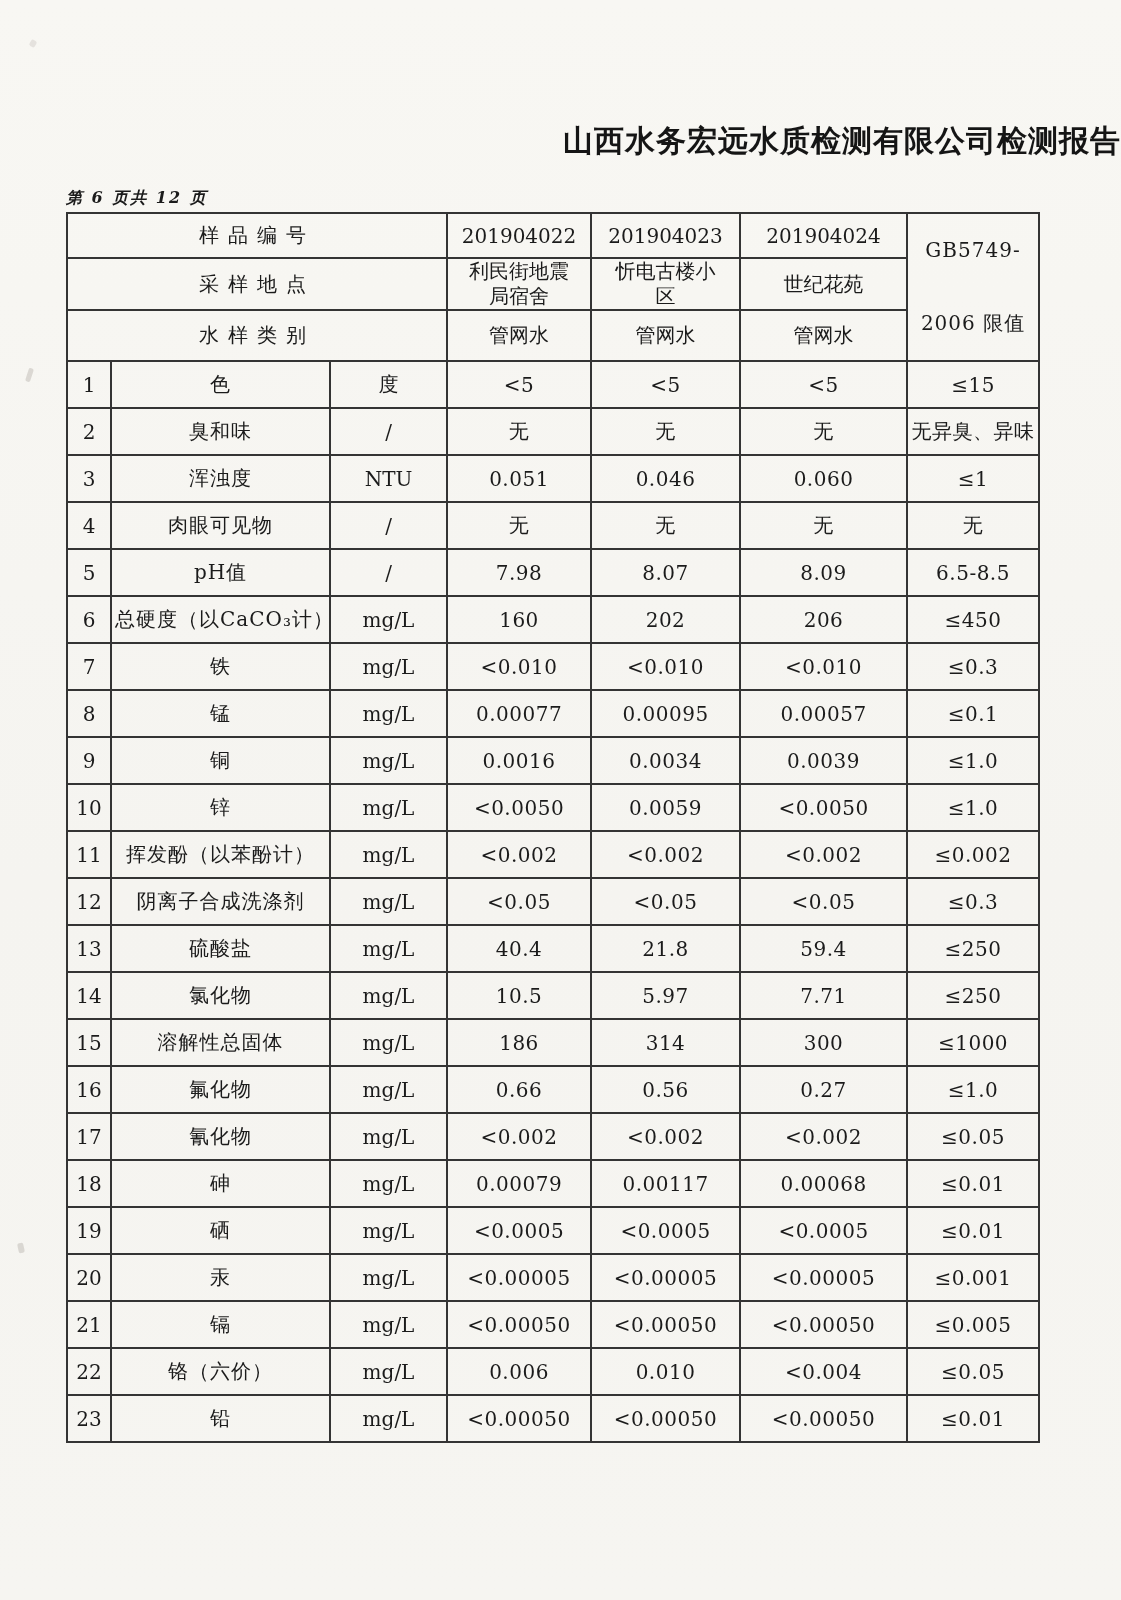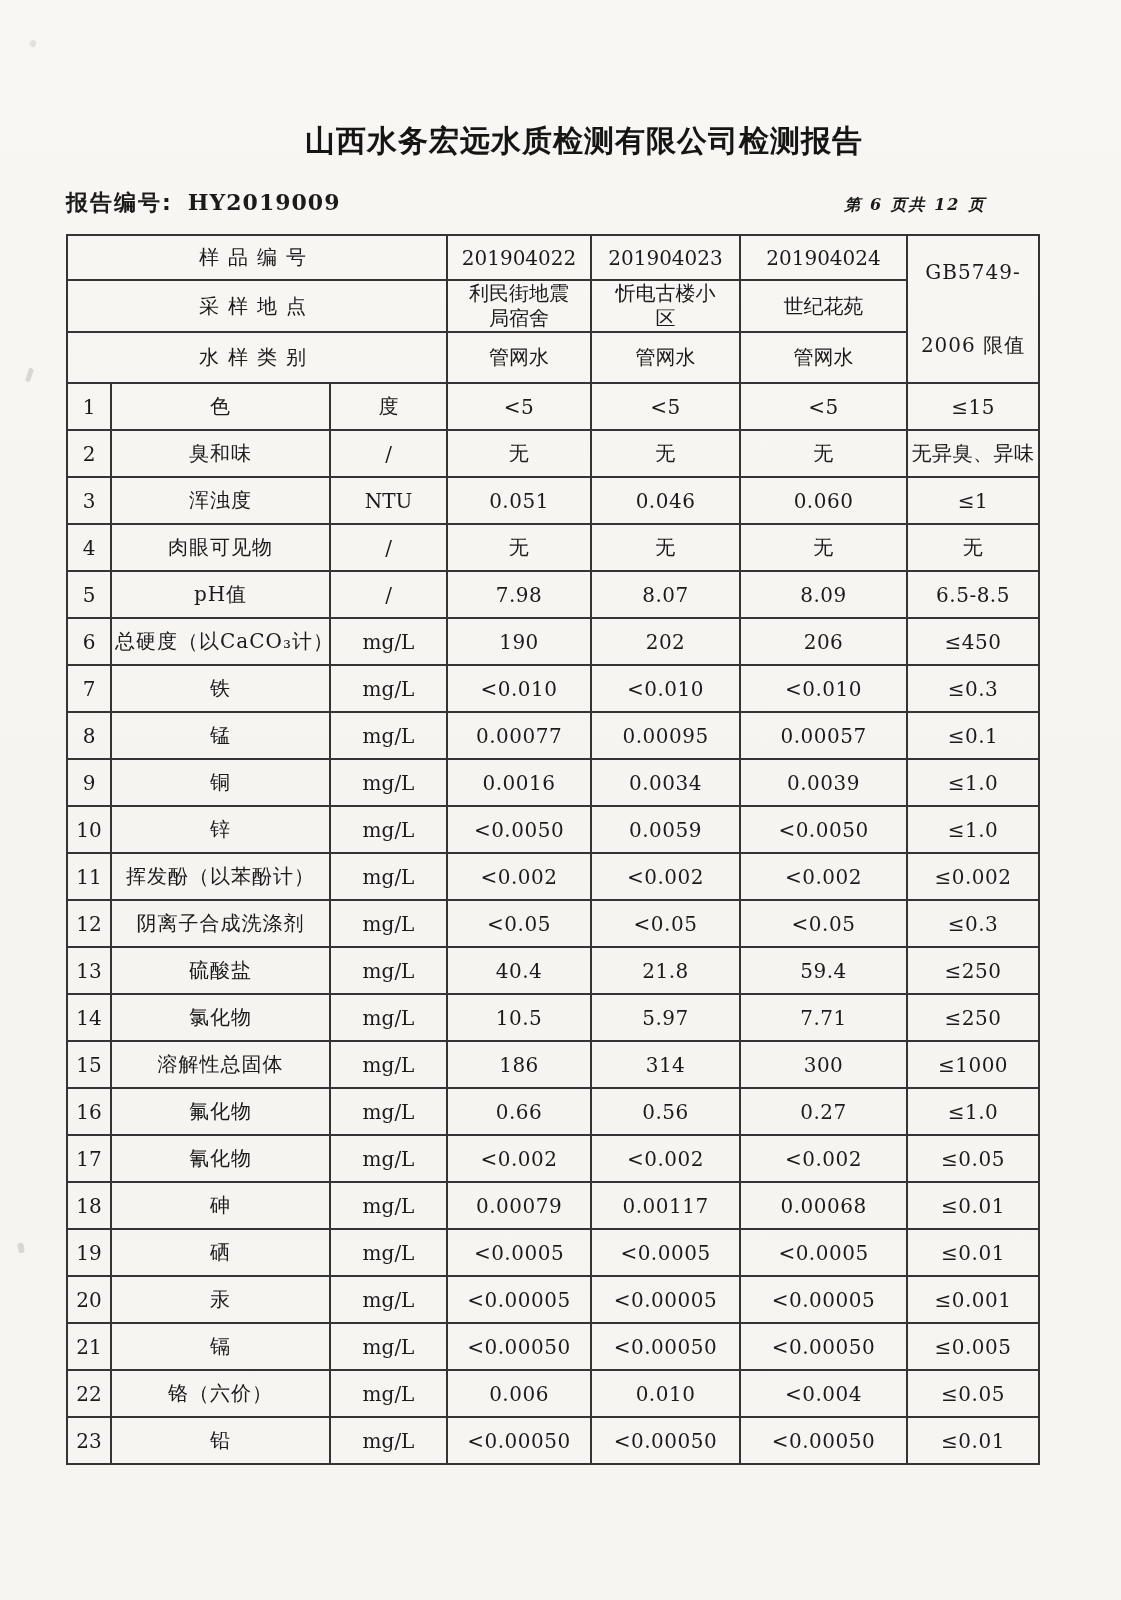--- a/index.html
+++ b/index.html
@@ -11,21 +11,21 @@
   }
   .page {
     position: relative;
     width: 1121px; height: 1600px;
     background: linear-gradient(180deg, #f8f7f3 0%, #f5f4f0 55%, #f6f5f1 100%);
     overflow: hidden;
   }
   .title {
     position: absolute;
     top: 121px; left: 0; width: 100%;
-    text-align: center;
+    text-align: right;
     font-family: Liberation Sans, sans-serif;
     font-weight: 700;
     font-size: 30px;
     letter-spacing: 1px;
     color: #151515;
     padding-left: 47px;
   }
   .meta {
     position: absolute;
     top: 188px; left: 66px; width: 972px;
@@ -47,21 +47,21 @@
   }
   .page-indicator {
     font-size: 16px;
     letter-spacing: 2px;
     padding-right: 52px;
     font-weight: 600;
     font-style: italic;
   }
   table.report {
     position: absolute;
-    top: 234px; left: 66px;
+    top: 212px; left: 66px;
     width: 972px;
     border-collapse: collapse;
     table-layout: fixed;
   }
   table.report td {
     border: 2px solid #343434;
     text-align: center;
     vertical-align: middle;
     font-size: 20px;
     padding: 0 3px;
@@ -112,24 +112,20 @@
 
 <div class="page">
 
   <div class="artifact a1"></div>
   <div class="artifact a2"></div>
   <div class="artifact a3"></div>
 
   <div class="title">山西水务宏远水质检测有限公司检测报告</div>
 
   <div class="meta">
-    <div class="report-no">
-      <span class="label">报告编号:</span>
-      <span class="value">HY2019009</span>
-    </div>
     <div class="page-indicator">第 6 页共 12 页</div>
   </div>
 
   <table class="report">
     <colgroup>
       <col style="width:44px">
       <col style="width:219px">
       <col style="width:117px">
       <col style="width:144px">
       <col style="width:149px">
@@ -203,21 +199,21 @@
           <td class="c-unit">/</td>
           <td class="c-val">7.98</td>
           <td class="c-val">8.07</td>
           <td class="c-val">8.09</td>
           <td class="c-limit">6.5-8.5</td>
         </tr>
         <tr>
           <td class="c-no">6</td>
           <td class="c-name">总硬度（以CaCO₃计）</td>
           <td class="c-unit">mg/L</td>
-          <td class="c-val">190</td>
+          <td class="c-val">160</td>
           <td class="c-val">202</td>
           <td class="c-val">206</td>
           <td class="c-limit">≤450</td>
         </tr>
         <tr>
           <td class="c-no">7</td>
           <td class="c-name">铁</td>
           <td class="c-unit">mg/L</td>
           <td class="c-val">&lt;0.010</td>
           <td class="c-val">&lt;0.010</td>

